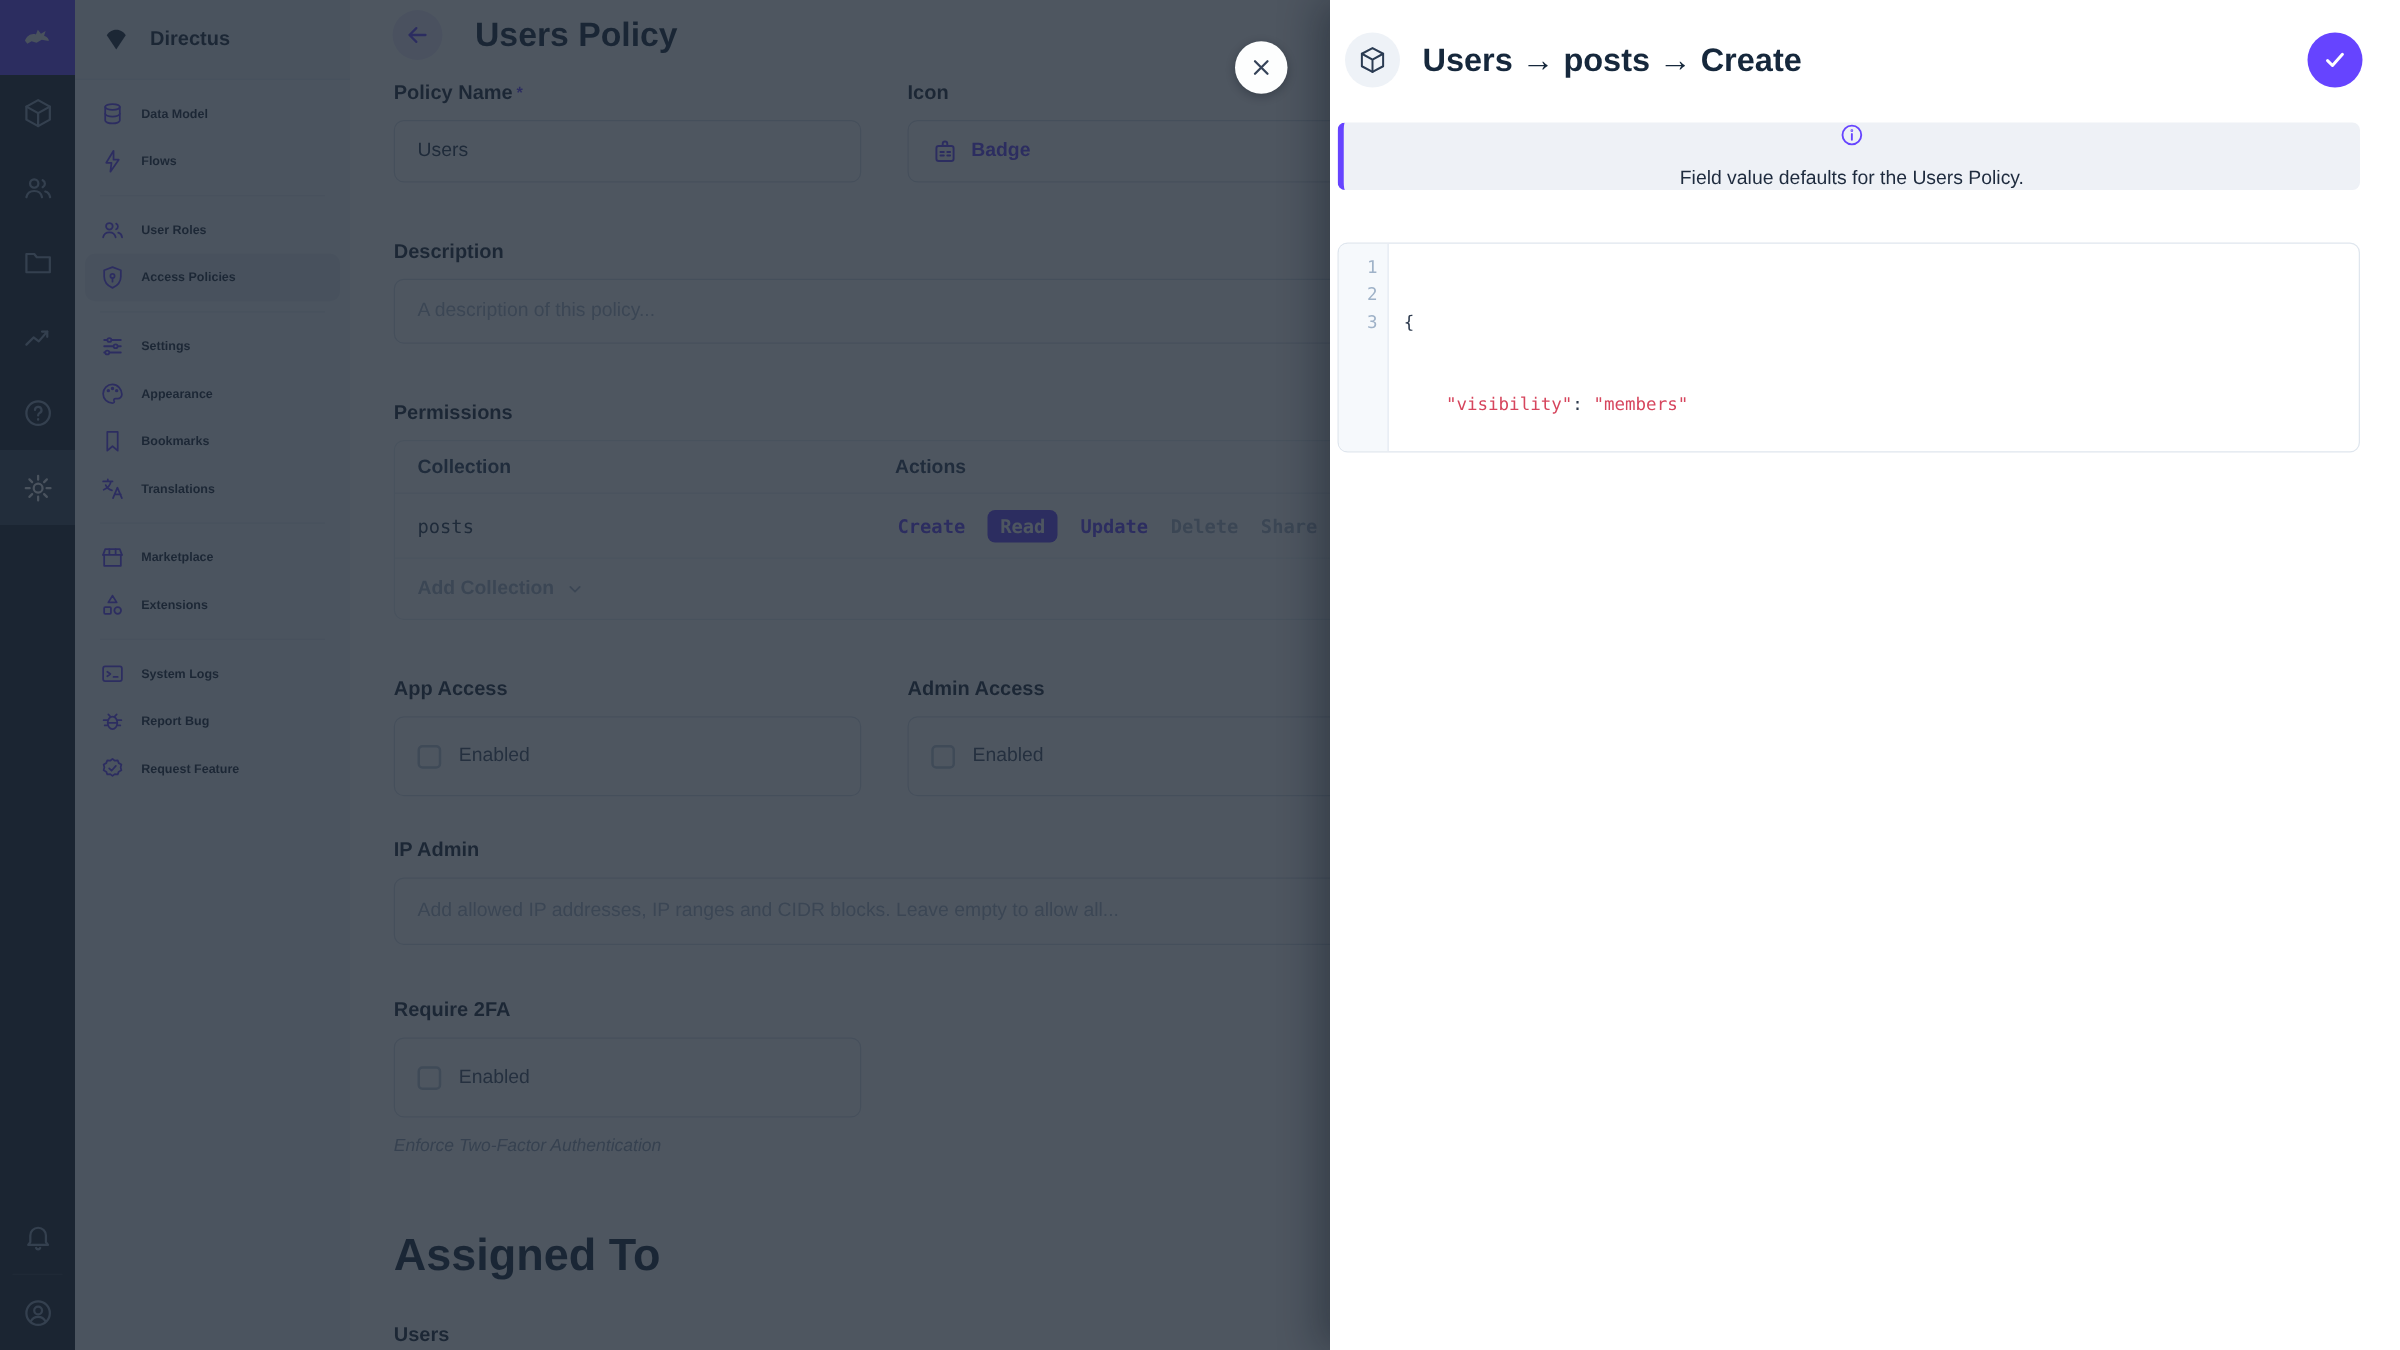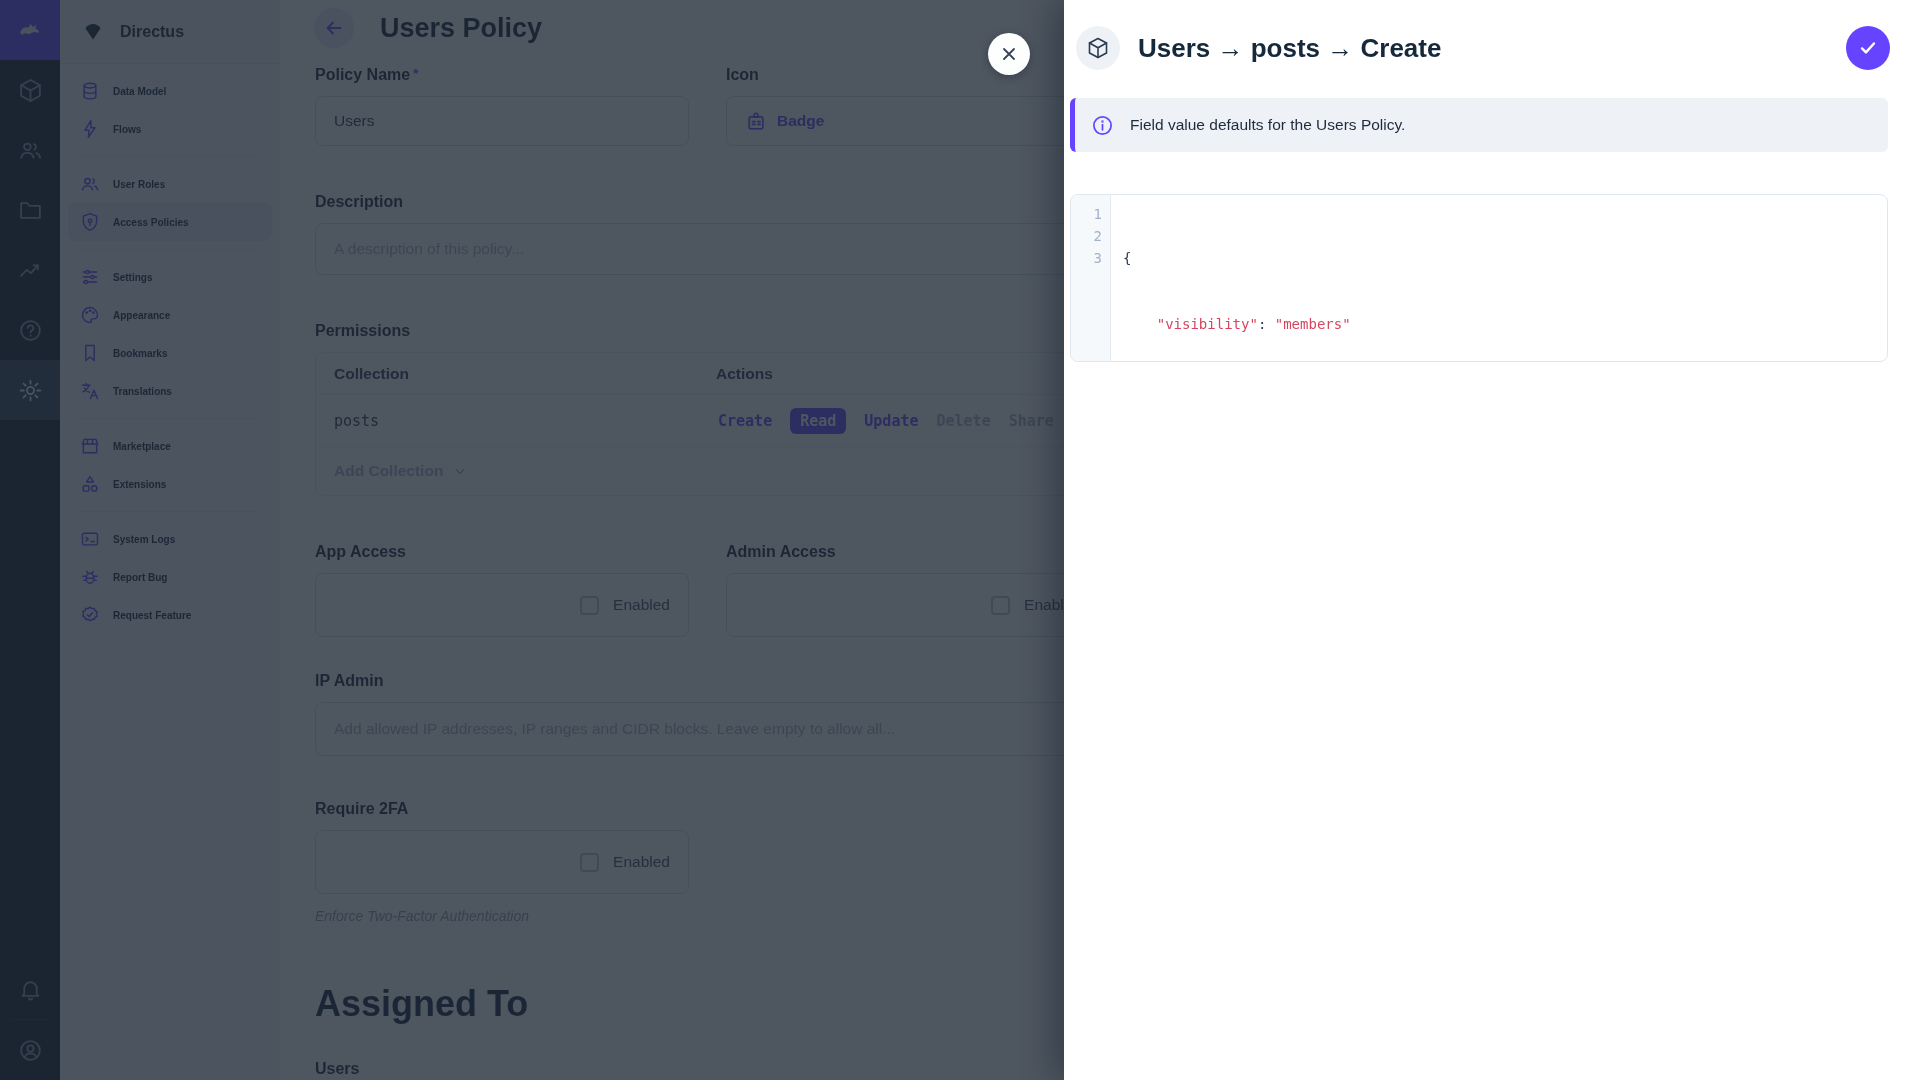--- a/index.html
+++ b/index.html
@@ -69,21 +69,21 @@
   .act { cursor:pointer; }
   .act.enabled { color:#6644ff; }
   .act.active { background:#6644ff; color:#fff; padding:4px 10px; border-radius:6px; }
   .act.disabled { color:#a9b6c9; }
   .add-collection { display:flex; align-items:center; gap:8px; height:48px; padding-left:18px;
     color:#a9b6c9; font-size:15.5px; font-weight:600; cursor:pointer; }
   .add-collection svg { width:18px; height:18px; stroke:#a9b6c9; fill:none; stroke-width:2;
     stroke-linecap:round; stroke-linejoin:round; }
 
   .check-box-field { border:1.5px solid #d7dee8; border-radius:8px; height:64px;
-    display:flex; align-items:center; gap:14px; padding:0 18px;justify-content:flex-end; }
+    display:flex; align-items:center; gap:14px; padding:0 18px; }
   .checkbox { width:19px; height:19px; border:2px solid #b9c6d6; border-radius:4px;
     background:#fff; cursor:pointer; }
   .check-label { font-size:15.5px; color:#44536a; }
   .field-note { font-style:italic; font-size:14px; color:#93a1b5; }
 
   .assigned-title { font-size:36px; font-weight:700; color:#16283c; }
 
   
   .overlay { position:absolute; inset:0; background:rgba(28,39,51,0.78); z-index:10; }
 
@@ -108,21 +108,21 @@
     display:flex; align-items:center; justify-content:center; margin-right:18px; }
   .drawer-icon-circle svg { width:24px; height:24px; stroke:#2a3b52; fill:none;
     stroke-width:1.6; stroke-linecap:round; stroke-linejoin:round; }
   .drawer-title { flex:1; font-size:26px; font-weight:700; color:#16283c; }
   .save-btn { width:44px; height:44px; border-radius:50%; background:#6644ff; border:none;
     display:flex; align-items:center; justify-content:center; cursor:pointer; }
   .save-btn svg { width:22px; height:22px; stroke:#fff; fill:none; stroke-width:2.6;
     stroke-linecap:round; stroke-linejoin:round; }
 
   .notice { margin:8px 32px 0 6px; height:54px; background:#eef1f6; border-radius:6px;
-    border-left:5px solid #6644ff; display:flex; align-items:center; gap:16px; padding:0 16px; }
+    border-left:5px solid #6644ff; display:flex; align-items:center; gap:16px; padding:0 16px;flex-direction:column; }
   .notice svg { width:23px; height:23px; stroke:#6644ff; fill:none; stroke-width:1.8;
     stroke-linecap:round; }
   .notice-text { font-size:15.5px; color:#1e2b3e; }
 
   .code-editor { margin:42px 32px 0 6px; height:168px; border:1.5px solid #dfe6ee;
     border-radius:8px; display:flex; overflow:hidden;
     font-family:"DejaVu Sans Mono", monospace; font-size:14px; line-height:22px; }
   .gutter { width:40px; background:#f6f9fc; border-right:1.5px solid #e4eaf1;
     padding:8px 8px 0 0; text-align:right; color:#9fb2c8; }
   .code-lines { padding:8px 0 0 12px; color:#2e3b4e; white-space:pre; }

